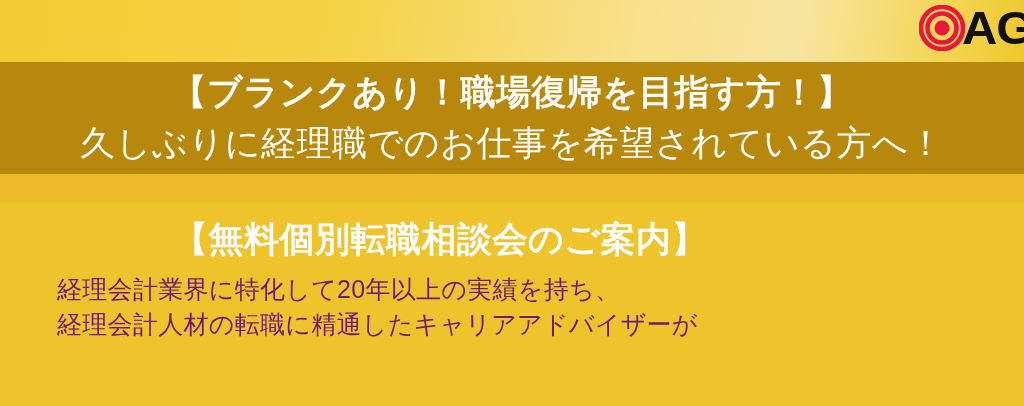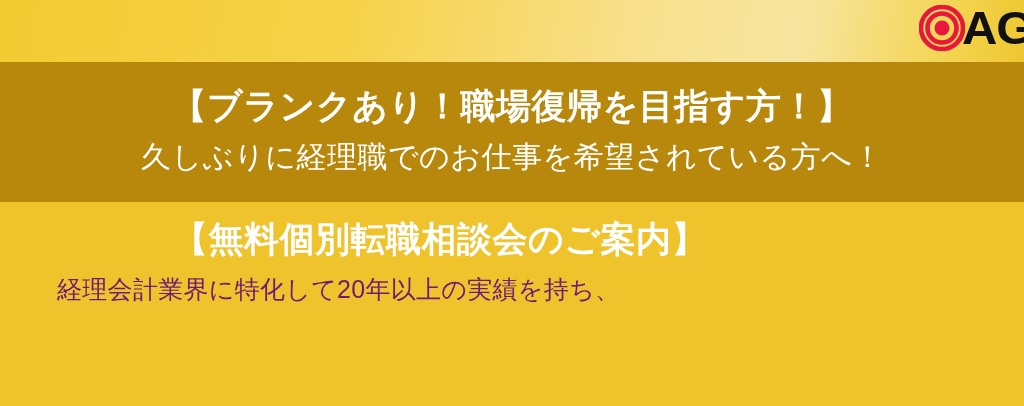--- a/index.html
+++ b/index.html
@@ -49,39 +49,39 @@
     transform: scaleX(1.04);
     transform-origin: left center;
   }
 
   
   .headline-band {
     position: absolute;
     left: 0;
     top: 62px;
     width: 1024px;
-    height: 140px;
+    height: 112px;
     background: #b8880c;
     display: flex;
     flex-direction: column;
     align-items: center;
     justify-content: center;
   }
   .headline-line-1 {
     color: #ffffff;
     font-weight: 700;
     font-size: 35px;
     line-height: 50px;
     letter-spacing: 0.5px;
     white-space: nowrap;
   }
   .headline-line-2 {
     color: #ffffff;
     font-weight: 400;
-    font-size: 30px;
+    font-size: 35px;
     line-height: 52px;
     letter-spacing: 0.5px;
     white-space: nowrap;
   }
 
   
   .body-section {
     position: absolute;
     left: 0;
     top: 202px;
@@ -135,16 +135,17 @@
 
   <div class="headline-band">
     <div class="headline-line-1">【ブランクあり！職場復帰を目指す方！】</div>
     <div class="headline-line-2">久しぶりに経理職でのお仕事を希望されている方へ！</div>
   </div>
 
   <div class="body-section">
     <div class="subheading">【無料個別転職相談会のご案内】</div>
     <div class="body-lines">
       <div class="body-line">経理会計業界に特化して20年以上の実績を持ち、</div>
+      <div class="body-line">経理会計人材の転職に精通したキャリアアドバイザーが</div>
     </div>
   </div>
 
 </div>
 
 </body></html>

